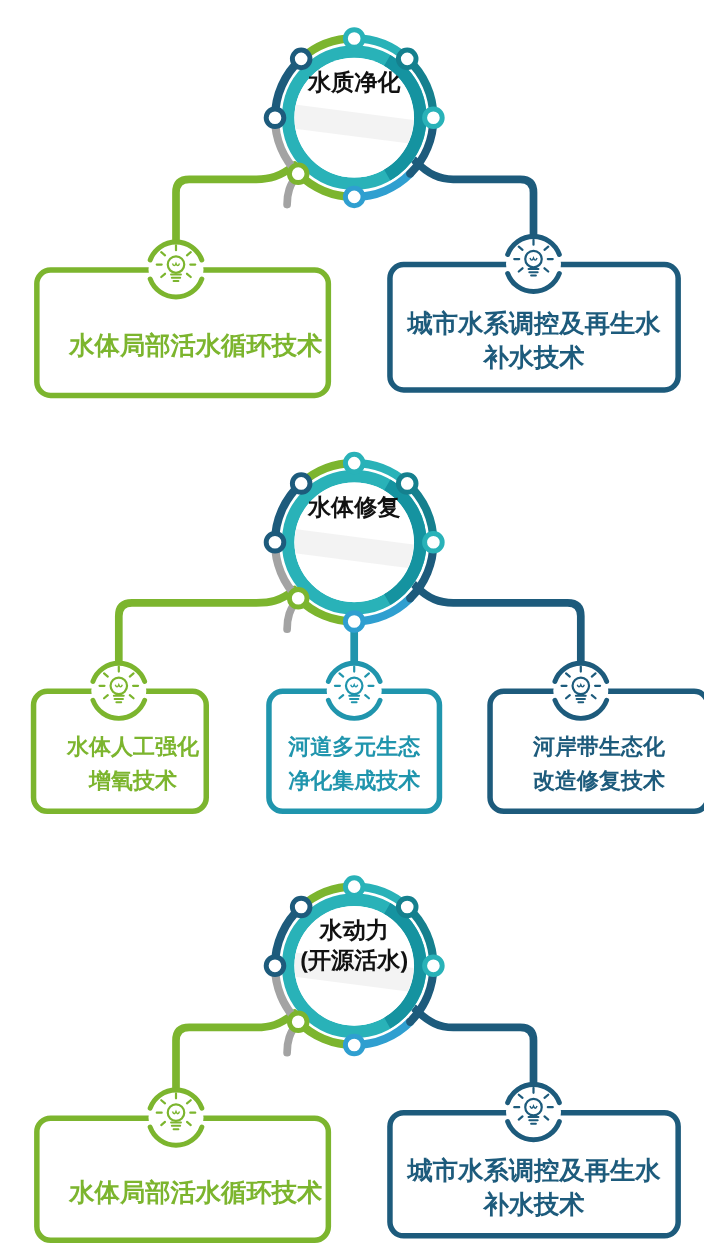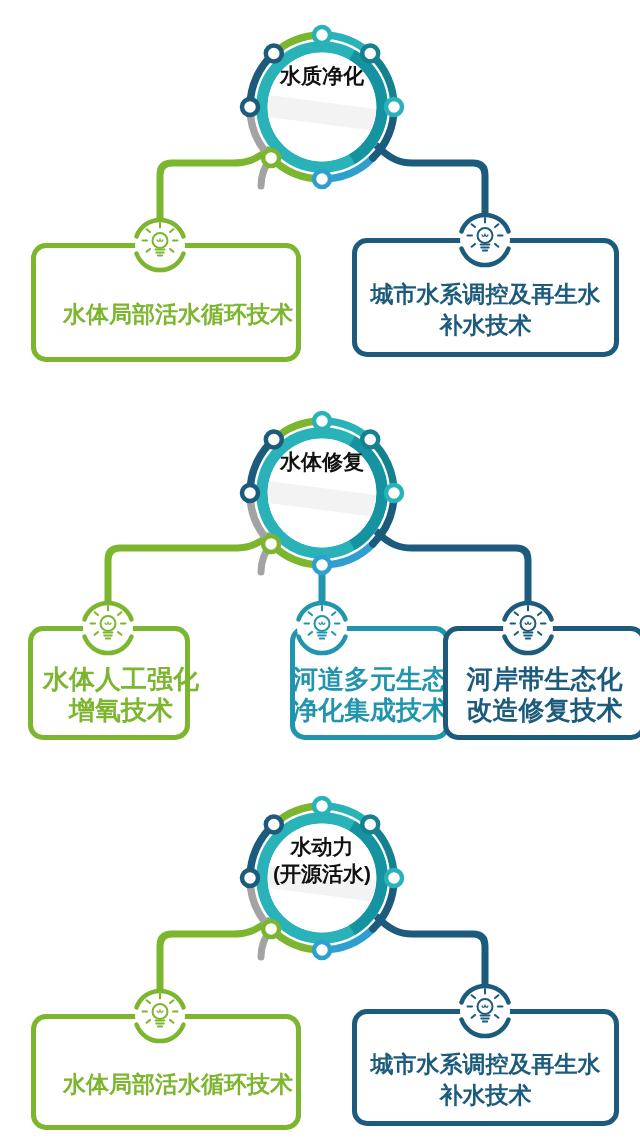--- a/index.html
+++ b/index.html
@@ -24,23 +24,23 @@
   .node{fill:#fff;stroke-width:4.5;}
   .iring{fill:none;stroke-width:11.5;}
 
   .card{
     position:absolute;z-index:1;background:#fff;border-style:solid;border-width:5px;
     border-radius:15px;box-sizing:border-box;display:flex;flex-direction:column;
     justify-content:center;align-items:center;text-align:center;padding-top:24px;
   }
   .card.green{border-color:var(--green);color:var(--green);padding-left:24px;}
   .card.dblue{border-color:var(--dark_blue);color:var(--dark_blue);}
-  .card.teal{border-color:var(--teal);color:var(--teal);margin-left:48px;}
+  .card.teal{border-color:var(--teal);color:var(--teal);}
   .card .line{font-size:23px;font-weight:600;line-height:31px;white-space:nowrap;}
-  .card.small .line{font-size:26px;}
+  .card.small .line{font-size:20px;}
 
   .hub-title{
     position:absolute;z-index:3;width:180px;height:90px;display:flex;flex-direction:column;
     justify-content:flex-start;align-items:center;text-align:center;color:#111;
     font-weight:bold;font-size:21px;line-height:27px;
   }
 </style>
 </head>
 <body>
 

